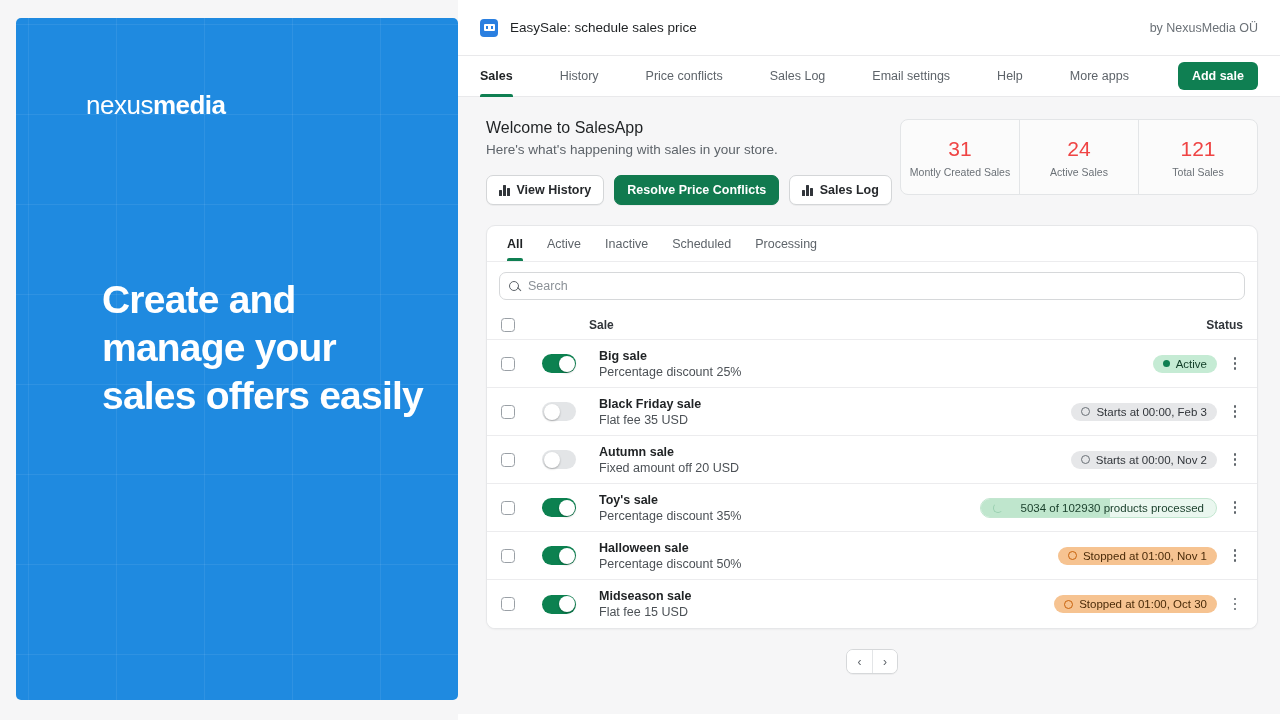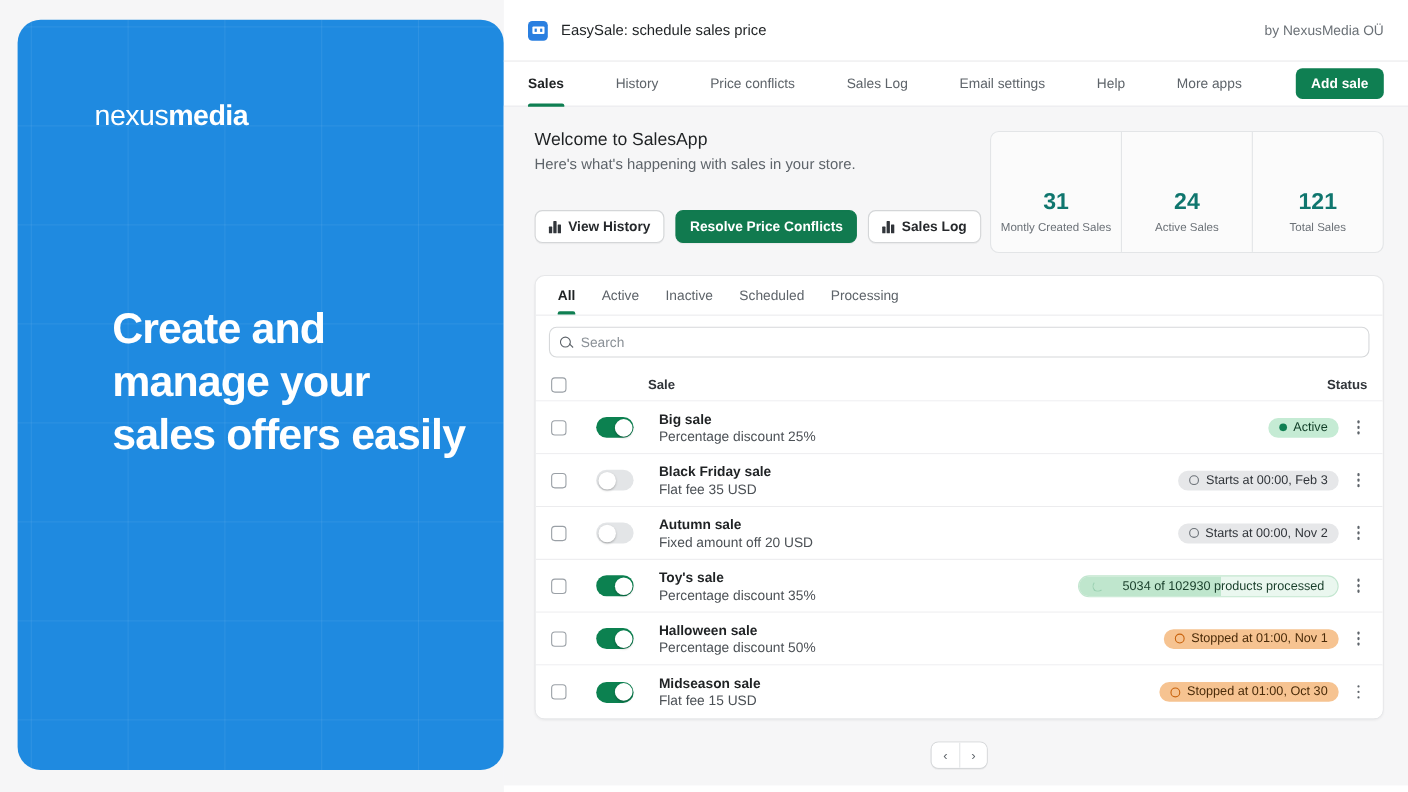--- a/index.html
+++ b/index.html
@@ -9,21 +9,21 @@
     background: #f6f6f7;
     overflow: hidden;
   }
   .app { position: relative; width: 1280px; height: 720px; background: #f6f6f7; }
 
   
   .promo {
     position: absolute; left: 16px; top: 18px;
     width: 442px; height: 682px;
     background: #1f8ae0;
-    border-radius: 21px;
+    border-radius: 5px;
     overflow: hidden;
   }
   .promo-grid {
     position: absolute; inset: 0;
     background-image:
       linear-gradient(to right, rgba(255,255,255,.07) 1px, transparent 1px),
       linear-gradient(to bottom, rgba(255,255,255,.07) 1px, transparent 1px);
     background-size: 88px 90px;
     background-position: 12px 6px;
   }
@@ -85,42 +85,42 @@
     font-size: 12.5px; font-weight: 600; border: none; border-radius: 6px;
     padding: 7px 14px; cursor: pointer;
   }
 
   .content { padding: 20px 22px 0 28px; background: #f6f6f7; height: 617px; }
 
   .welcome-row { display: flex; align-items: flex-start; }
   .welcome-left { flex: 1 1 auto; padding-top: 2px; }
   .welcome-title { font-size: 16px; color: #1f2224; font-weight: 400; }
   .welcome-sub { font-size: 13.5px; color: #5e646a; margin-top: 5px; }
-  .welcome-btns { display: flex; gap: 10px; margin-top: 34px; }
+  .welcome-btns { display: flex; gap: 10px; margin-top: 18px; }
   .btn {
     display: inline-flex; align-items: center; gap: 7px;
     font-size: 12.5px; font-weight: 600; border-radius: 7px;
     padding: 7px 12px; cursor: pointer; border: 1px solid #d4d6d8;
     background: #fff; color: #26292c;
     box-shadow: 0 1px 0 rgba(0,0,0,.045);
   }
   .btn.primary { background: #117a4f; color: #fff; border-color: #117a4f; }
   .bar-icon { display: inline-flex; align-items: flex-end; gap: 1.5px; height: 11px; }
   .bar-icon span { width: 2.5px; background: #31353a; border-radius: .5px; }
   .bar-icon span:nth-child(1) { height: 6px; }
   .bar-icon span:nth-child(2) { height: 11px; }
   .bar-icon span:nth-child(3) { height: 8px; }
 
   .stats {
     display: flex; background: #fbfbfb; border: 1px solid #e3e5e7; border-radius: 8px;
     width: 358px; flex: 0 0 auto; margin-top: 2px;
   }
   .stat { flex: 1 1 0; text-align: center; padding: 17px 4px 16px; }
   .stat + .stat { border-left: 1px solid #e3e5e7; }
-  .stat-num { font-size: 21px; color: #0f766e; font-weight: 700; margin-top: 35px; }
+  .stat-num { font-size: 21px; color: #ef4444; font-weight: 400; }
   .stat-lbl { font-size: 10.5px; color: #6b7177; margin-top: 5px; }
 
   .card {
     margin-top: 20px; background: #fff; border-radius: 9px;
     border: 1px solid #e6e7e9; box-shadow: 0 1px 2px rgba(0,0,0,.04);
     overflow: hidden;
   }
   .tabs { display: flex; align-items: center; height: 36px; padding: 0 14px; border-bottom: 1px solid #ececee; }
   .tab {
     font-size: 12.5px; color: #5e646a; padding: 0 12px; height: 100%;

